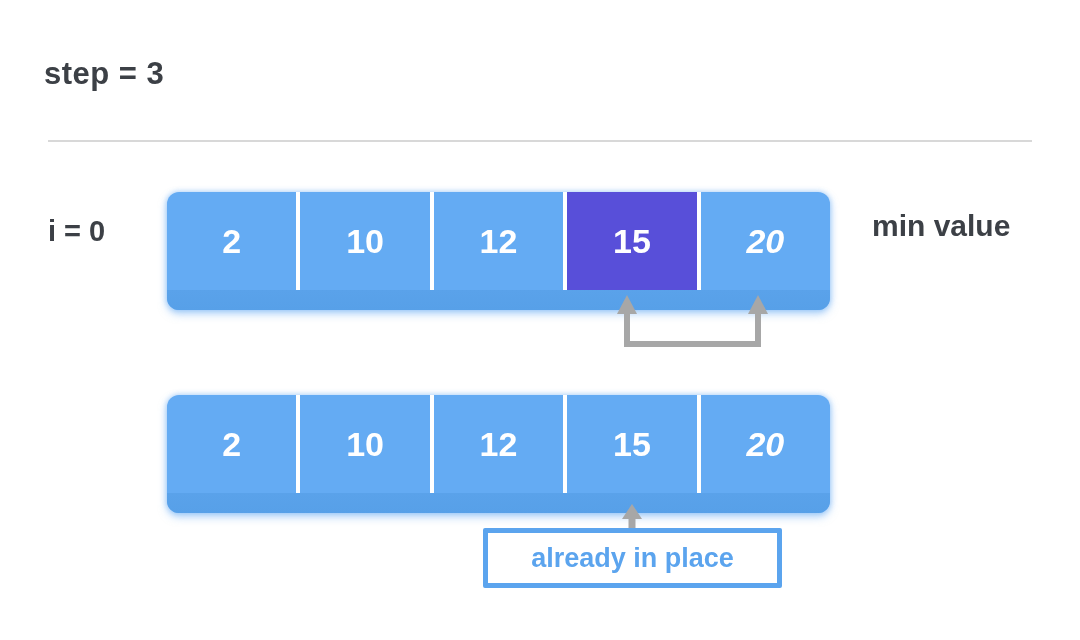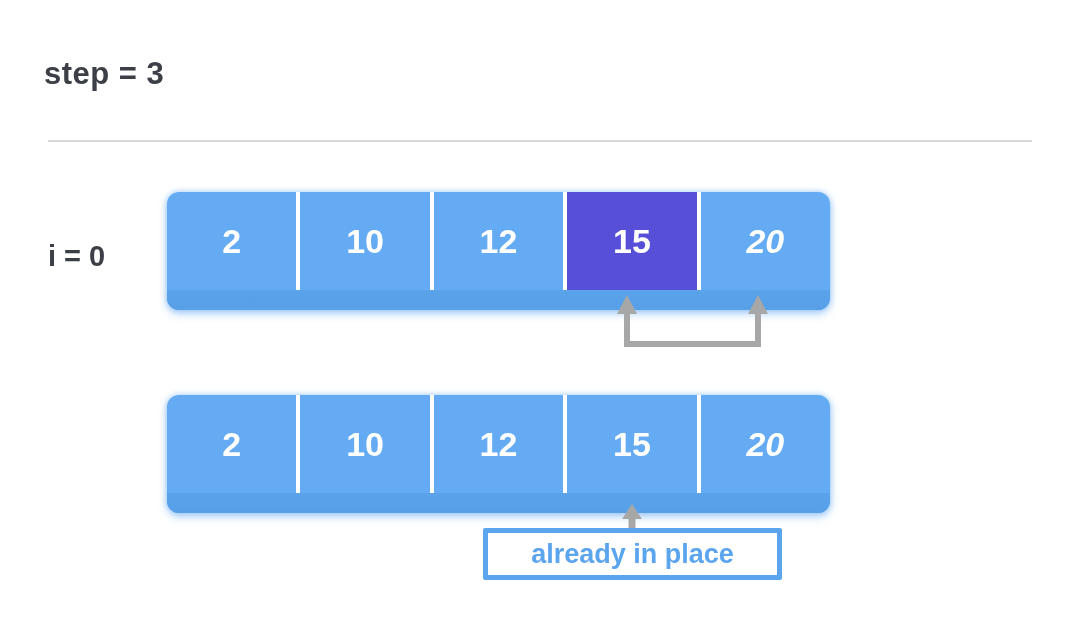--- a/index.html
+++ b/index.html
@@ -27,21 +27,21 @@
     position: absolute;
     left: 48px;
     top: 140px;
     width: 984px;
     height: 2px;
     background: #d8d8d8;
   }
   .i-label {
     position: absolute;
     left: 48px;
-    top: 240px;
+    top: 215px;
     font-size: 29px;
   }
   .annotation {
     position: absolute;
     left: 872px;
     top: 207px;
     font-size: 30px;
     line-height: 37px;
     color: #3c4046;
     font-weight: bold;
@@ -84,21 +84,21 @@
   .connector-svg, .arrow-svg {
     position: absolute;
     overflow: visible;
   }
 
   .callout-box {
     position: absolute;
     left: 483px;
     top: 528px;
     width: 299px;
-    height: 52px;
+    height: 60px;
     box-sizing: border-box;
     border: 5px solid #5ba4ee;
     border-radius: 2px;
     display: flex;
     align-items: center;
     justify-content: center;
   }
   .callout-box span {
     color: #5ba4ee;
     font-weight: bold;
@@ -118,20 +118,21 @@
     <div class="cell">2</div>
     <div class="cell">10</div>
     <div class="cell">12</div>
     <div class="cell highlight">15</div>
     <div class="cell">20</div>
   </div>
   <div class="band"></div>
 </div>
 
 <div class="annotation">
+  <div>min value</div>
 </div>
 
 <svg class="connector-svg" style="left:598px; top:293px;" width="184" height="62" viewBox="0 0 184 62">
   <path d="M29,16 L29,51 L160,51 L160,16" fill="none" stroke="#a7a7a7" stroke-width="6"></path>
   <polygon points="29,2 19,21 39,21" fill="#a7a7a7"></polygon>
   <polygon points="160,2 150,21 170,21" fill="#a7a7a7"></polygon>
 </svg>
 
 <div class="array array-bottom-row">
   <div class="cells">

